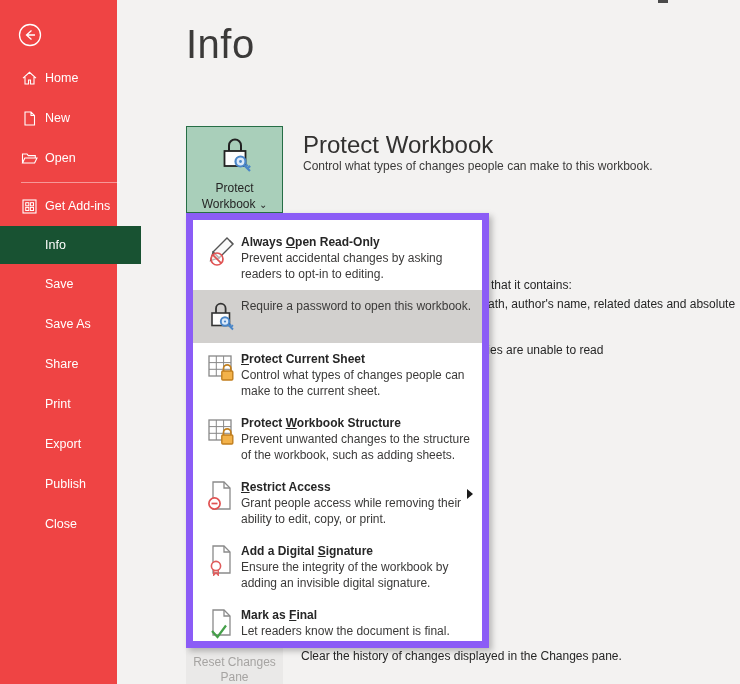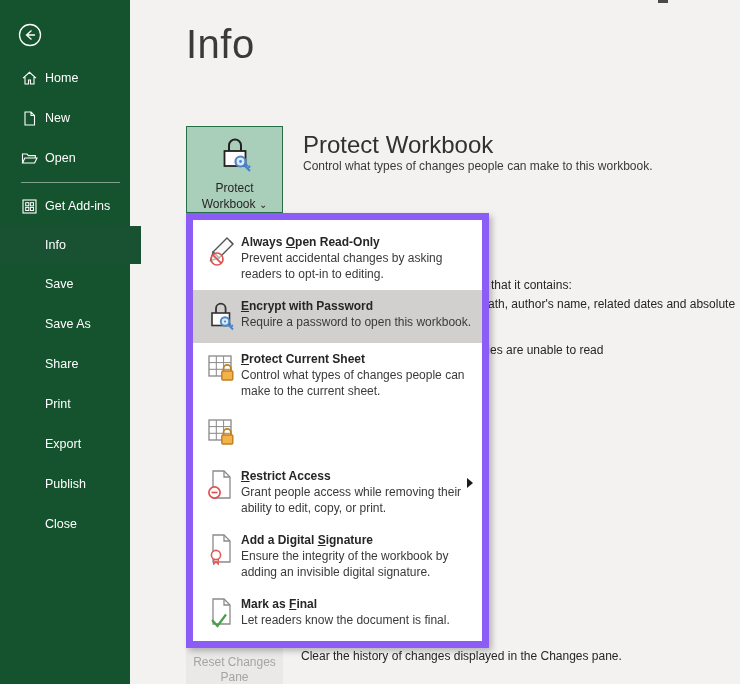--- a/index.html
+++ b/index.html
@@ -1,21 +1,21 @@
 <!DOCTYPE html>
 <html><head>
 <meta charset="utf-8">
 <style>
   * { margin:0; padding:0; box-sizing:border-box; }
   html,body { width:740px; height:684px; }
   body { font-family:"Liberation Sans", sans-serif; background:#f3f2f1; }
   #screen { position:relative; width:740px; height:684px; overflow:hidden; background:#f3f2f1; }
 
   
-  .sidebar { position:absolute; left:0; top:0; width:130px; height:684px; background:#14532d; color:#fff; z-index:5; }
+  .sidebar { position:absolute; left:0; top:0; width:117px; height:684px; background:#ef4444; color:#fff; z-index:5; }
   .back-btn { position:absolute; left:18px; top:23px; width:24px; height:24px; cursor:pointer; }
   .nav { position:absolute; top:58px; left:0; width:141px; }
   .nav-item { display:flex; align-items:center; height:40px; padding-left:21px; font-size:12.5px; color:#fff; cursor:pointer; }
   .nav-item .nv-icon { width:17px; height:17px; margin-right:7px; flex:0 0 17px; display:inline-flex; }
   .nav-item.no-icon { padding-left:45px; }
   .nav-item.selected { background:#185232; height:38px; }
   .nav-sep { height:1px; background:rgba(255,255,255,0.45); margin:4px 21px 3px 21px; }
 
   
   .main { position:absolute; left:141px; top:0; width:599px; height:684px; background:#f3f2f1; overflow:hidden; }
@@ -190,21 +190,20 @@
         <span class="mi-icon">
           <svg width="30" height="32" viewBox="0 0 30 32">
             <path d="M9 14 v-4.5 a4.8 4.8 0 0 1 9.6 0 V14" fill="none" stroke="#333" stroke-width="1.8"></path>
             <rect x="5" y="14" width="17.5" height="12.5" fill="#fdfdfd" stroke="#333" stroke-width="1.6"></rect>
             <circle cx="18" cy="22.5" r="4.2" fill="#dbe9fa" stroke="#4a86c8" stroke-width="1.9"></circle>
             <circle cx="18" cy="22.5" r="1.1" fill="#4a86c8"></circle>
             <path d="M21 25.5 L26 30.5 M23.8 28.3 l2.1 -2.1 M22.3 26.8 l1.6 -1.6" fill="none" stroke="#4a86c8" stroke-width="1.9"></path>
           </svg>
         </span>
         <span class="mi-text">
-          <span class="mi-title"><span></span><span class="accel">E</span><span>ncrypt with Password</span></span>
           <span class="mi-desc">Require a password to open this workbook.</span>
         </span>
       </div>
 
       <div class="menu-item">
         <span class="mi-icon">
           <svg width="30" height="32" viewBox="0 0 30 32">
             <rect x="2" y="4" width="22" height="20" fill="#fff" stroke="#888" stroke-width="1.3"></rect>
             <path d="M9.3 4 V24 M16.6 4 V24 M2 10.6 H24 M2 17.3 H24" stroke="#888" stroke-width="1"></path>
             <path d="M16.5 19 v-2.5 a3.7 3.7 0 0 1 7.4 0 V19" fill="none" stroke="#c27f1e" stroke-width="1.7"></path>
@@ -219,20 +218,24 @@
 
       <div class="menu-item">
         <span class="mi-icon">
           <svg width="30" height="32" viewBox="0 0 30 32">
             <rect x="2" y="4" width="22" height="20" fill="#fff" stroke="#888" stroke-width="1.3"></rect>
             <path d="M9.3 4 V24 M16.6 4 V24 M2 10.6 H24 M2 17.3 H24" stroke="#888" stroke-width="1"></path>
             <path d="M16.5 19 v-2.5 a3.7 3.7 0 0 1 7.4 0 V19" fill="none" stroke="#c27f1e" stroke-width="1.7"></path>
             <rect x="14.8" y="19" width="11" height="9" rx="1" fill="#f3b24a" stroke="#c27f1e" stroke-width="1.4"></rect>
           </svg>
         </span>
+        <span class="mi-text">
+          <span class="mi-title"><span>Protect </span><span class="accel">W</span><span>orkbook Structure</span></span>
+          <span class="mi-desc">Prevent unwanted changes to the structure of the workbook, such as adding sheets.</span>
+        </span>
       </div>
 
       <div class="menu-item">
         <span class="mi-icon">
           <svg width="30" height="32" viewBox="0 0 30 32">
             <path d="M6 2 H17 L23 8 V29 H6 Z" fill="#fff" stroke="#8a8a8a" stroke-width="1.3"></path>
             <path d="M17 2 V8 H23" fill="none" stroke="#8a8a8a" stroke-width="1.3"></path>
             <circle cx="7.5" cy="23.5" r="5.6" fill="#fff" stroke="#e05252" stroke-width="1.7"></circle>
             <path d="M4.5 23.5 H10.5" stroke="#e05252" stroke-width="1.7"></path>
           </svg>

